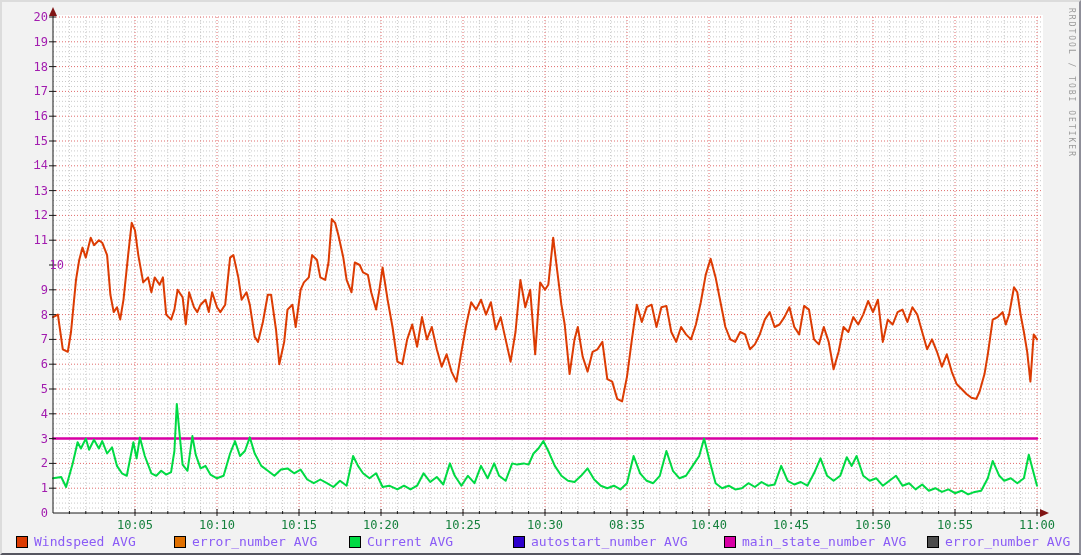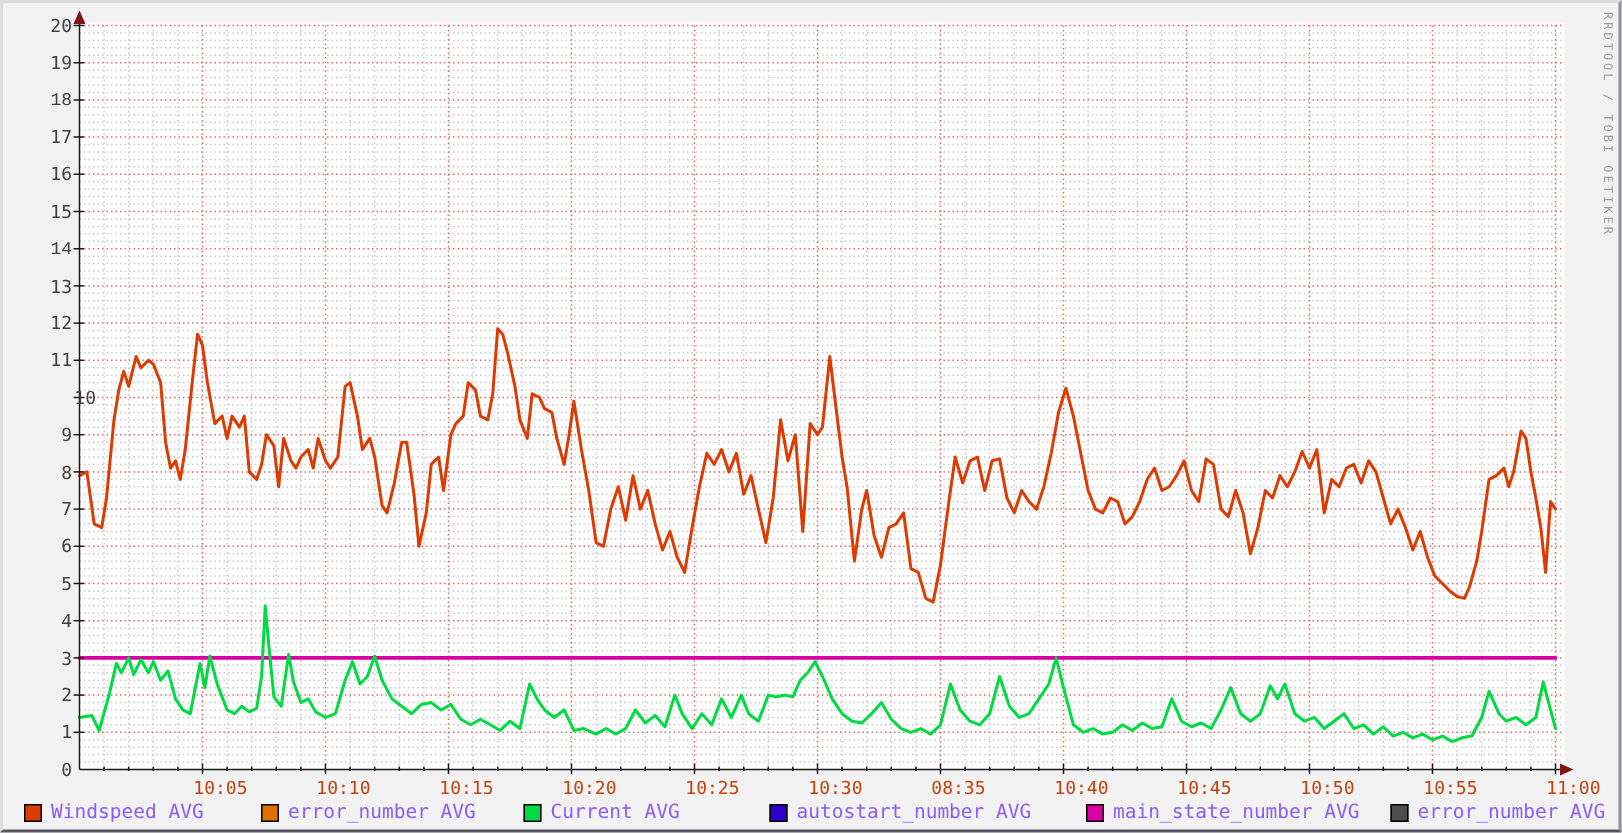--- a/index.html
+++ b/index.html
@@ -15,29 +15,29 @@
     border-bottom:2px solid #565660;
     overflow:hidden;
   }
   svg{position:absolute;left:0;top:0;}
   .ylbl{
     position:absolute;
     width:34px;
     text-align:right;
     font-size:12px;
     line-height:14px;
-    color:#404040;
+    color:#a21caf;
   }
   .xlbl{
     position:absolute;
     width:60px;
-    text-align:right;
+    text-align:center;
     font-size:12px;
     line-height:14px;
-    color:#c2410c;
+    color:#15803d;
   }
   .legend-item{position:absolute;height:16px;}
   .swatch{
     position:absolute;left:0;top:2px;
     width:10px;height:10px;
     border:1px solid #000;
   }
   .leg-label{
     position:absolute;left:18px;top:0;
     font-size:13px;line-height:16px;color:#8b5cf6;
@@ -319,21 +319,21 @@
       <div class="ylbl" style="left: 12px; top: 305.6px;">8</div>
       <div class="ylbl" style="left: 12px; top: 280.8px;">9</div>
       <div class="ylbl" style="left: 28px; top: 256px;">10</div>
       <div class="ylbl" style="left: 12px; top: 231.2px;">11</div>
       <div class="ylbl" style="left: 12px; top: 206.4px;">12</div>
       <div class="ylbl" style="left: 12px; top: 181.6px;">13</div>
       <div class="ylbl" style="left: 12px; top: 156.8px; font-family: Liberation Mono, monospace;">14</div>
       <div class="ylbl" style="left: 12px; top: 132px;">15</div>
       <div class="ylbl" style="left: 12px; top: 107.2px;">16</div>
       <div class="ylbl" style="left: 12px; top: 82.4px;">17</div>
-      <div class="ylbl" style="left: 12px; top: 57.6px; font-family: Liberation Mono, monospace;">18</div>
+      <div class="ylbl" style="left: 12px; top: 57.6px;">18</div>
       <div class="ylbl" style="left: 12px; top: 32.8px;">19</div>
       <div class="ylbl" style="left: 12px; top: 8px;">20</div>
     </div>
   <div id="xlabels">
       <div class="xlbl" style="left: 103px; top: 516px;">10:05</div>
       <div class="xlbl" style="left: 185px; top: 516px;">10:10</div>
       <div class="xlbl" style="left: 267px; top: 516px;">10:15</div>
       <div class="xlbl" style="left: 349px; top: 516px;">10:20</div>
       <div class="xlbl" style="left: 431px; top: 516px;">10:25</div>
       <div class="xlbl" style="left: 513px; top: 516px;">10:30</div>

